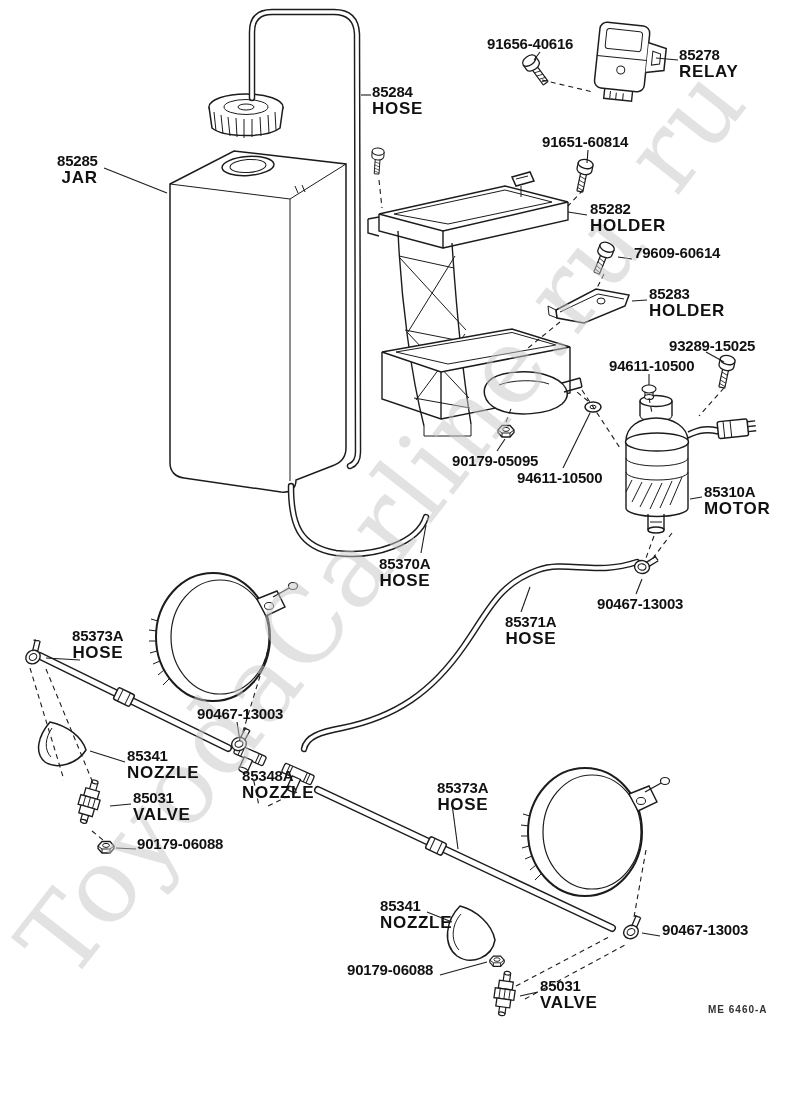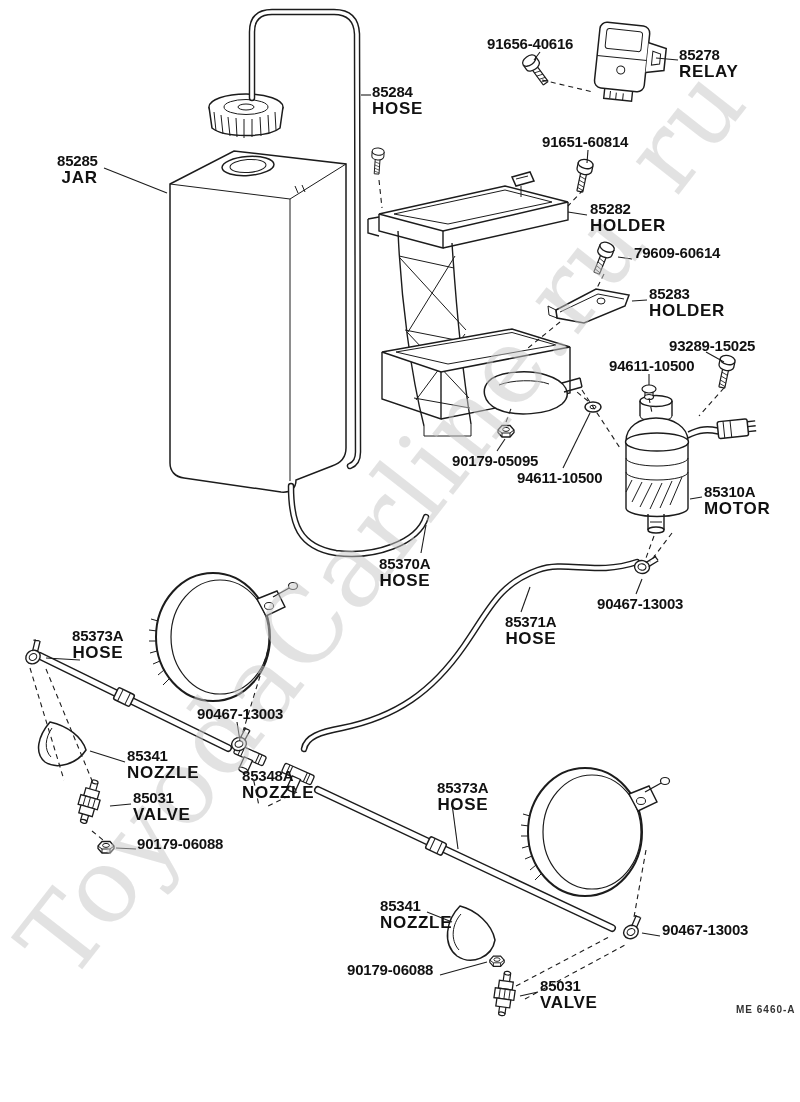--- a/index.html
+++ b/index.html
@@ -2,21 +2,21 @@
 <html><head>
 <meta charset="utf-8">
 <style>
   html,body{margin:0;padding:0;background:#fff;}
   .stage{position:relative;width:800px;height:1102px;background:#ffffff;overflow:hidden;
          font-family:"Liberation Sans",sans-serif;}
   svg{position:absolute;left:0;top:0;}
   .lbl{position:absolute;color:#111;font-weight:bold;line-height:1.06;white-space:nowrap;cursor:pointer;}
   .lbl .num{font-size:15px;letter-spacing:-0.2px;}
   .lbl .nm{font-size:17px;letter-spacing:0.7px;text-align:right;}
-  .code{position:absolute;left:736px;top:1004px;font-size:10px;color:#333;letter-spacing:1px;font-weight:bold;}
+  .code{position:absolute;left:708px;top:1004px;font-size:10px;color:#333;letter-spacing:1px;font-weight:bold;}
   
   .fw{fill:#ffffff;stroke:#1c1c1c;stroke-width:1.5;}
   .ln{fill:none;stroke:#1c1c1c;stroke-width:1.4;}
   .thin{fill:none;stroke:#1c1c1c;stroke-width:1;}
   .dash{fill:none;stroke:#1c1c1c;stroke-width:1.1;stroke-dasharray:5 4;}
   .leader{fill:none;stroke:#1c1c1c;stroke-width:1.1;}
   .tube-o{fill:none;stroke:#1c1c1c;stroke-width:6.5;stroke-linecap:round;}
   .tube-i{fill:none;stroke:#ffffff;stroke-width:3.6;stroke-linecap:round;}
   .tube2-o{fill:none;stroke:#1c1c1c;stroke-width:8;stroke-linecap:round;}
   .tube2-i{fill:none;stroke:#ffffff;stroke-width:5;stroke-linecap:round;}

